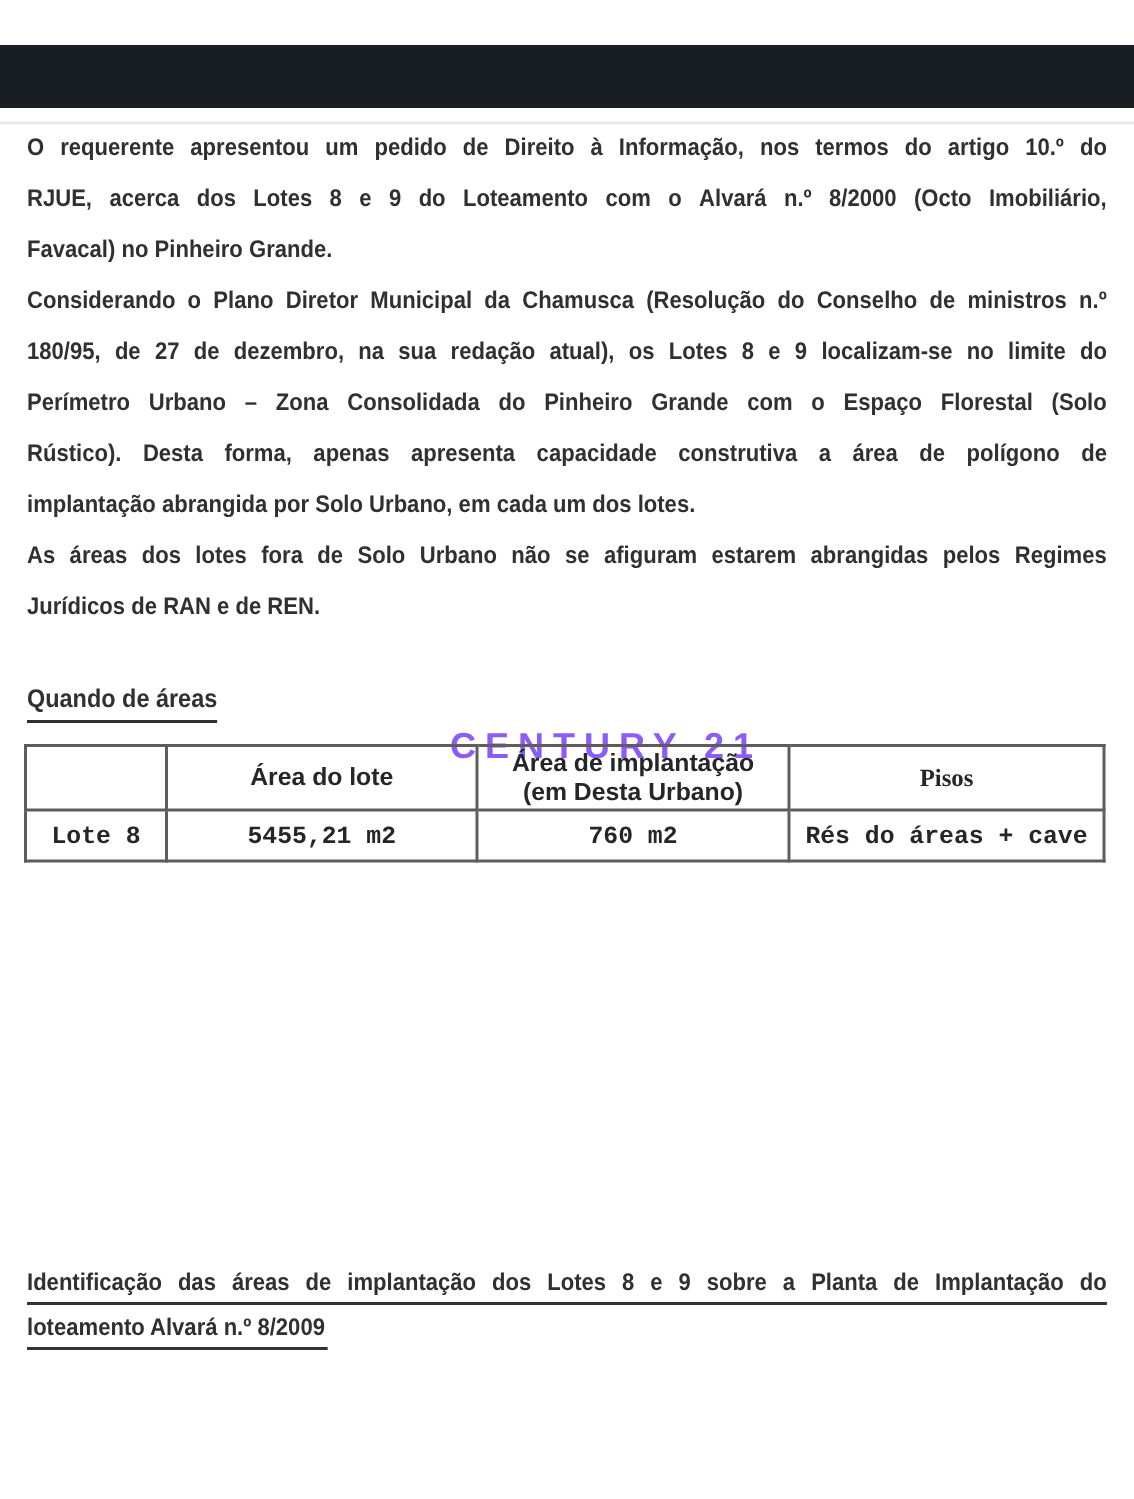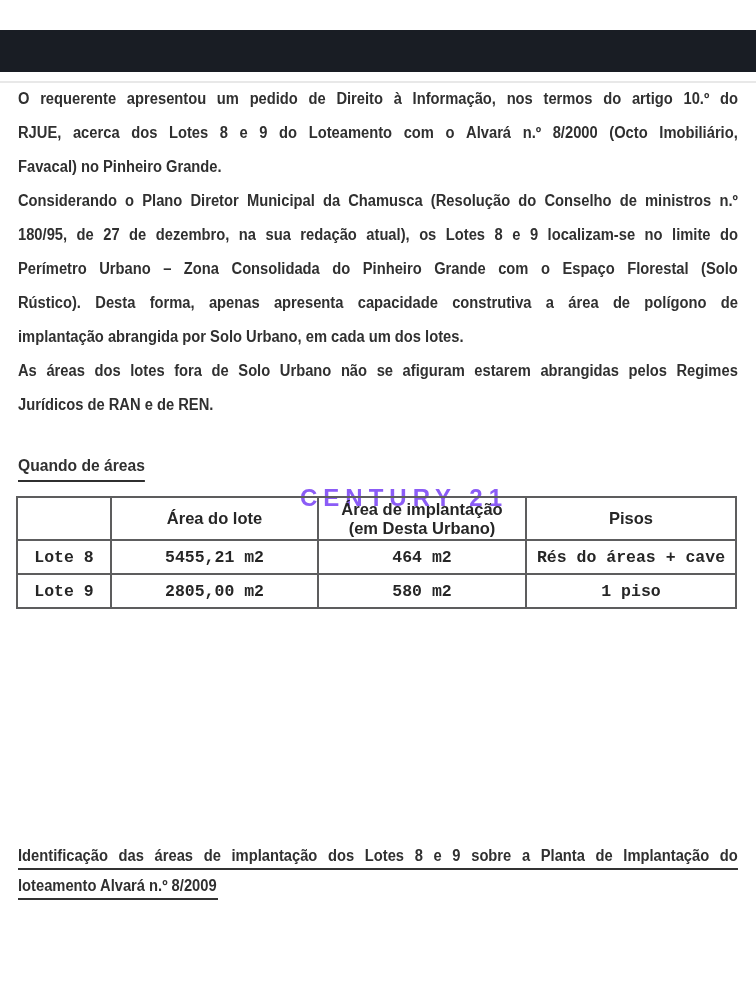--- a/index.html
+++ b/index.html
@@ -44,21 +44,21 @@
   }
 
   
   .tablewrap{left:16px;top:496px;z-index:2;}
   table.areas{border-collapse:collapse;table-layout:fixed;background:transparent;}
   table.areas td,table.areas th{
     border:2px solid #5d5d5e;text-align:center;vertical-align:middle;
     color:#262626;font-weight:bold;font-size:16.5px;padding:0;
     background:transparent;
   }
-  .c1{width:92px;} .c2{width:205px;} .c3{width:206px;} .c4{width:208px;}
+  .c1{width:92px;} .c2{width:205px;} .c3{width:206px;} .c4{width:208px;font-family:Liberation Serif, serif;}
   .hrow{height:43px;line-height:19px;}
   .drow{height:34px;font-family:Liberation Mono, monospace;}
   .hsub{font-weight:bold;}
 </style>
 </head>
 <body>
 
 <div class="abs top-bar"></div>
 <div class="abs scan-line"></div>
 
@@ -219,24 +219,18 @@
       <th class="c2">Área do lote</th>
       <th class="c3">
         <div class="hsub">Área de implantação</div>
         <div class="hsub">(em Desta Urbano)</div>
       </th>
       <th class="c4">Pisos</th>
     </tr>
     <tr class="drow">
       <td>Lote 8</td>
       <td>5455,21 m2</td>
-      <td>464 m2</td>
+      <td>760 m2</td>
       <td>Rés do áreas + cave</td>
-    </tr>
-    <tr class="drow">
-      <td>Lote 9</td>
-      <td>2805,00 m2</td>
-      <td>580 m2</td>
-      <td>1 piso</td>
     </tr>
   </tbody>
     </table>
 </div>
 
 </body></html>

